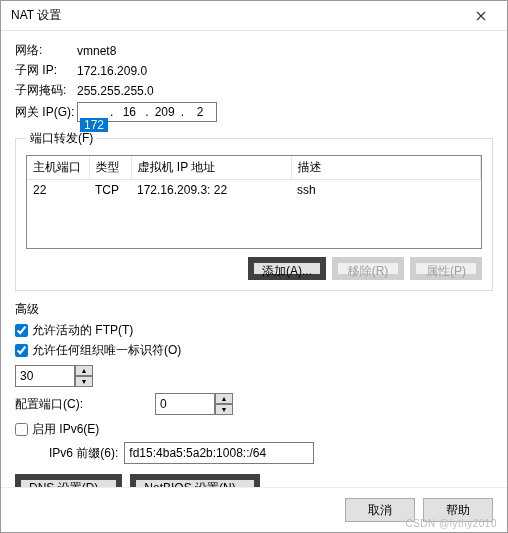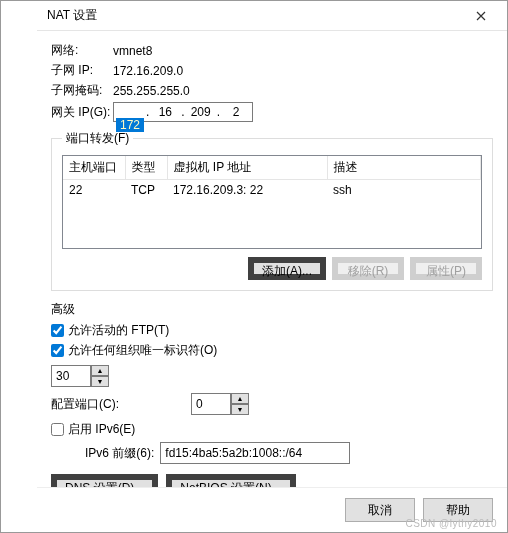--- a/index.html
+++ b/index.html
@@ -1,17 +1,17 @@
 <!DOCTYPE html>
 <html><head>
 <meta charset="utf-8">
 <style>
   * { box-sizing: border-box; font-family: "Microsoft YaHei", "Segoe UI", Tahoma, sans-serif; font-size: 12px; }
   body { margin: 0; background: #d0d0d0; }
-  .window { width: 508px; height: 533px; background: #fff; border: 1px solid #999; position: relative; display: flex; flex-direction: column; padding-left: 36px; }
+  .window { width: 508px; height: 533px; background: #fff; border: 1px solid #999; position: relative; display: flex; flex-direction: column; }
   .titlebar { height: 30px; display: flex; align-items: center; justify-content: space-between; padding: 0 6px 0 10px; border-bottom: 1px solid #e5e5e5; }
   .titlebar .title { font-size: 12px; }
   .titlebar .close { width: 40px; height: 28px; display: flex; align-items: center; justify-content: center; }
   .titlebar .close svg { width: 10px; height: 10px; }
   .content { flex: 1; padding: 8px 14px 10px 14px; overflow: hidden; }
   .form-row { display: flex; align-items: center; margin: 3px 0; }
   .form-row .lbl { width: 62px; }
   .ip-box { border: 1px solid #7a7a7a; display: inline-flex; align-items: center; height: 20px; padding: 0 2px; }
   .ip-box .seg { width: 28px; text-align: center; }
   .ip-box .sel { background: #0078d7; color: #fef9c3; margin-top: 25px; }
@@ -24,21 +24,21 @@
   td { padding: 3px 6px; }
   .btn-row { display: flex; justify-content: flex-end; gap: 6px; margin-top: 8px; }
   button.btn { min-width: 72px; height: 23px; background: #e1e1e1; border: 6px solid #404040; padding: 0 8px; }
   button.btn:disabled { color: #a0a0a0; border-color: #cfcfcf; background: #efefef; }
   .section-title { margin: 6px 0 4px 0; }
   .chk-row { display: flex; align-items: center; margin: 3px 0; }
   .chk-row input[type=checkbox] { margin: 0 4px 0 0; accent-color: #0078d7; }
   .spin-row { display: flex; align-items: center; margin: 6px 0; }
   .spin-row .lbl2 { width: 140px; }
   .spinner { display: inline-flex; }
-  .spinner input { width: 40px; height: 22px; border: 1px solid #7a7a7a; padding: 0 4px; }
+  .spinner input { width: 60px; height: 22px; border: 1px solid #7a7a7a; padding: 0 4px; }
   .spinner .arrows { display: flex; flex-direction: column; }
   .spinner .arrows button { width: 18px; height: 11px; border: 1px solid #7a7a7a; background: #e1e1e1; font-size: 7px; line-height: 5px; padding: 0; }
   .indent { margin-left: 18px; display: flex; align-items: center; margin-top: 4px; margin-bottom: 10px; }
   .indent .lbl3 { margin-right: 6px; margin-left: 16px; }
   .indent input { width: 190px; height: 22px; border: 1px solid #7a7a7a; padding: 0 4px; }
   .dns-row { display: flex; gap: 8px; margin-top: 4px; }
   .dns-row button { min-width: 104px; }
   .footer { display: flex; justify-content: flex-end; gap: 8px; padding: 10px 14px; border-top: 1px solid #eee; }
   .footer button { min-width: 70px; height: 24px; border: 1px solid #adadad; background: #e1e1e1; }
   .footer button.primary { border: 1px solid #0078d7; outline: 1px solid #0078d7; }

